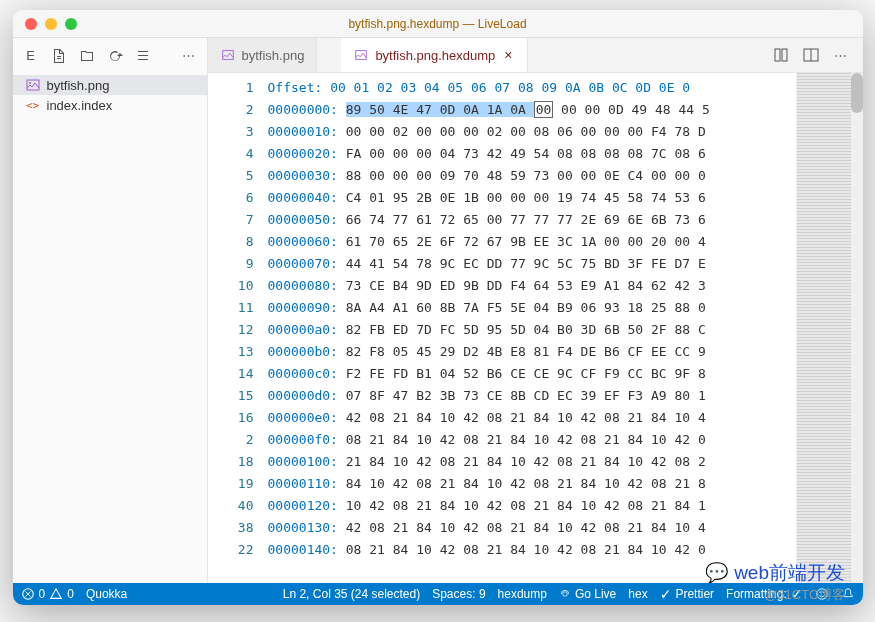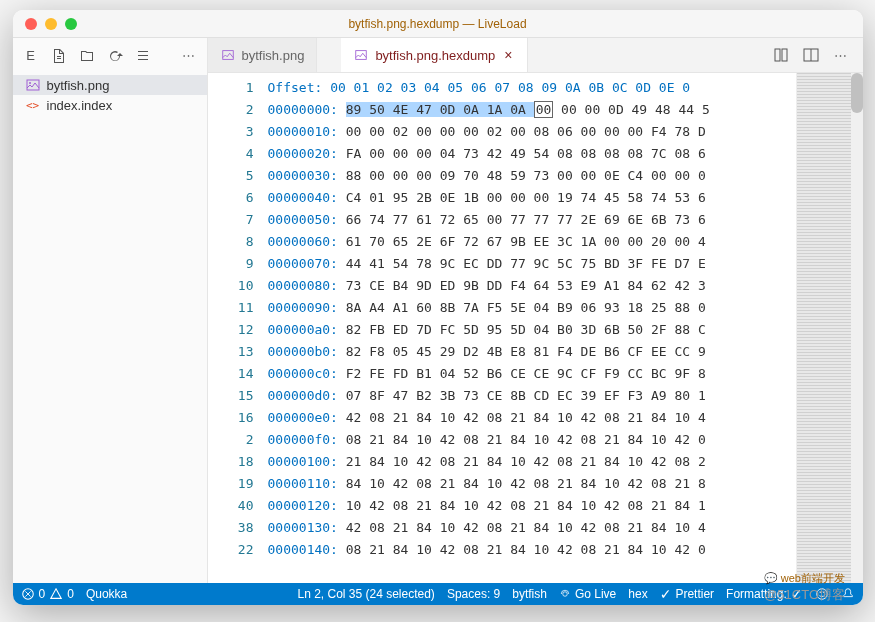--- a/index.html
+++ b/index.html
@@ -114,21 +114,21 @@
       display: flex; align-items: center; font-size: 12px;
       padding: 0 8px; gap: 12px;
     }
     .statusbar .spacer { flex: 1; }
     .status-item { display: flex; align-items: center; gap: 4px; cursor: pointer; }
     .watermark {
       position: absolute; bottom: 18px; right: 30px;
       color: #999; font-size: 13px; text-align: right;
       pointer-events: none;
     }
-    .watermark .wm1 { color: #a16207; font-size: 11px; }
+    .watermark .wm1 { color: #1d4ed8; font-size: 19px; }
   </style>
 </head>
 <body>
 
 <div class="window">
   <div class="titlebar">
     <div class="traffic-lights">
       <div class="traffic-light tl-close"></div>
       <div class="traffic-light tl-min"></div>
       <div class="traffic-light tl-max"></div>
@@ -268,21 +268,21 @@
       <span>0</span>
       <svg width="14" height="14" viewBox="0 0 16 16">
           <path d="M8 2l6 11H2z" fill="none" stroke="currentColor" stroke-width="1.2"></path>
         </svg>
       <span>0</span>
     </span>
     <span class="status-item">Quokka</span>
     <span class="spacer"></span>
     <span class="status-item">Ln 2, Col 35 (24 selected)</span>
     <span class="status-item">Spaces: 9</span>
-    <span class="status-item">bytfish</span>
+    <span class="status-item">hexdump</span>
     <span class="status-item">
       <svg width="12" height="12" viewBox="0 0 16 16">
           <circle cx="8" cy="8" r="3" fill="none" stroke="currentColor"></circle>
           <path d="M3 8a5 5 0 0110 0" fill="none" stroke="currentColor"></path>
         </svg>
       <span>Go Live</span>
     </span>
     <span class="status-item">hex</span>
     <span class="status-item">
       <span style="font-size:14px">✓</span>

